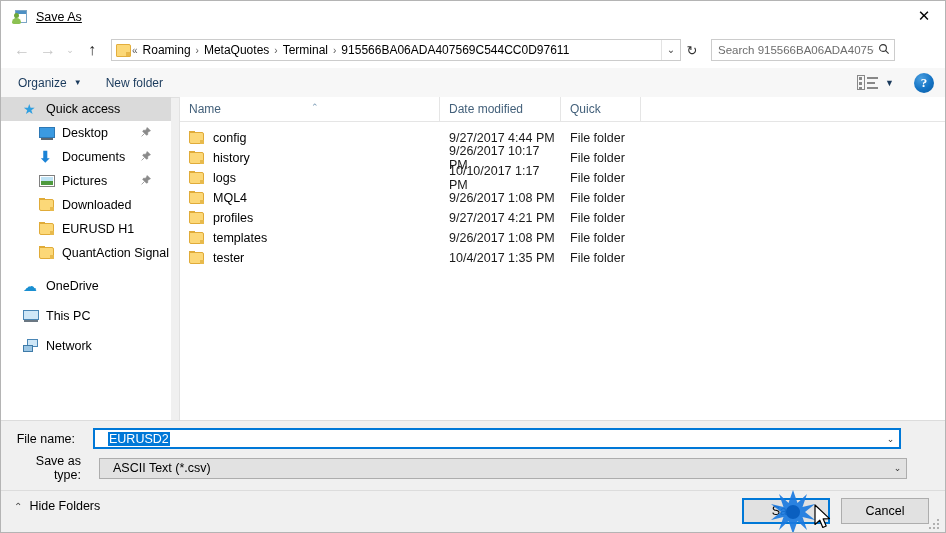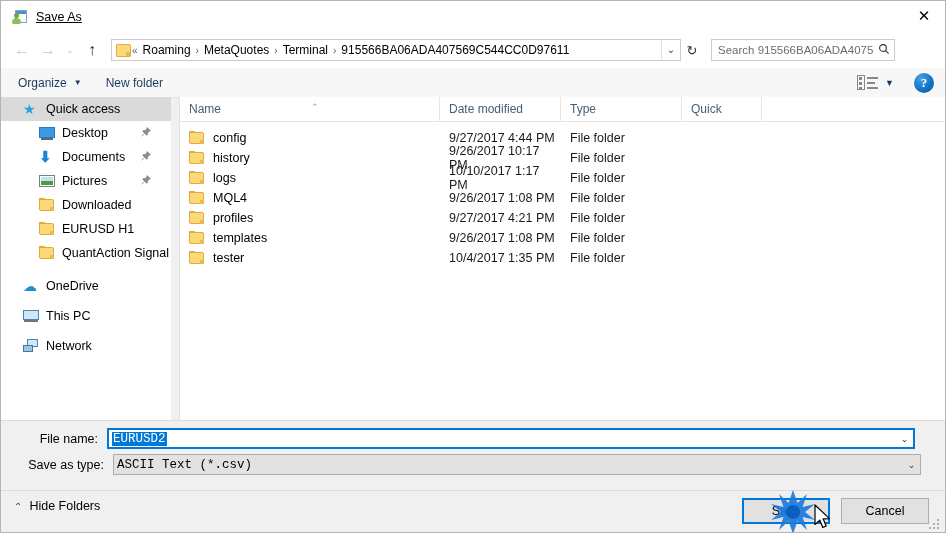--- a/index.html
+++ b/index.html
@@ -403,42 +403,41 @@
   }
   .frow {
     position: absolute;
     display: flex;
     align-items: center;
   }
   .flabel {
     font-size: 12.5px;
     color: #000;
     text-align: right;
-    width: 106px;
-    padding-right: 9px;
+    width: 92px;
+    padding-right: 18px;
     box-sizing: border-box;
   }
   .combo {
     height: 21px;
     border: 1px solid #7a7a7a;
     box-sizing: border-box;
     display: flex;
     align-items: center;
     background: #ffffff;
   }
   .combo.focused { border: 2px solid #0078d7; }
   .combo.grey { background: #e2e2e2; border: 1px solid #adadad; }
   .combo .val {
     flex: 1;
     font-size: 12.5px;
-    padding-left: 3px;
+    padding-left: 13px;
     color: #000;
     white-space: nowrap;
     overflow: hidden;
-    font-family: Liberation Mono, monospace;
   }
   .combo .val .sel {
     background: #0078d7;
     color: #ffffff;
     padding: 1px 1px;
   }
   .combo .arrow {
     width: 17px;
     text-align: center;
     font-size: 9px;
@@ -669,23 +668,20 @@
   </div>
 
   <div class="filepane">
     <div class="col-head">
       <div class="ch" style="width:260px">
         <span>Name</span>
         <span class="sort-caret">⌃</span>
       </div>
       <div class="ch" style="width:121px">
         <span>Date modified</span>
-      </div>
-      <div class="ch" style="width:121px">
-        <span>Type</span>
       </div>
       <div class="ch" style="width:80px">
         <span>Quick</span>
       </div>
     </div>
 
     <div style="padding-top:6px">
 
       <div class="row">
         <div class="c-name" style="width:260px">

